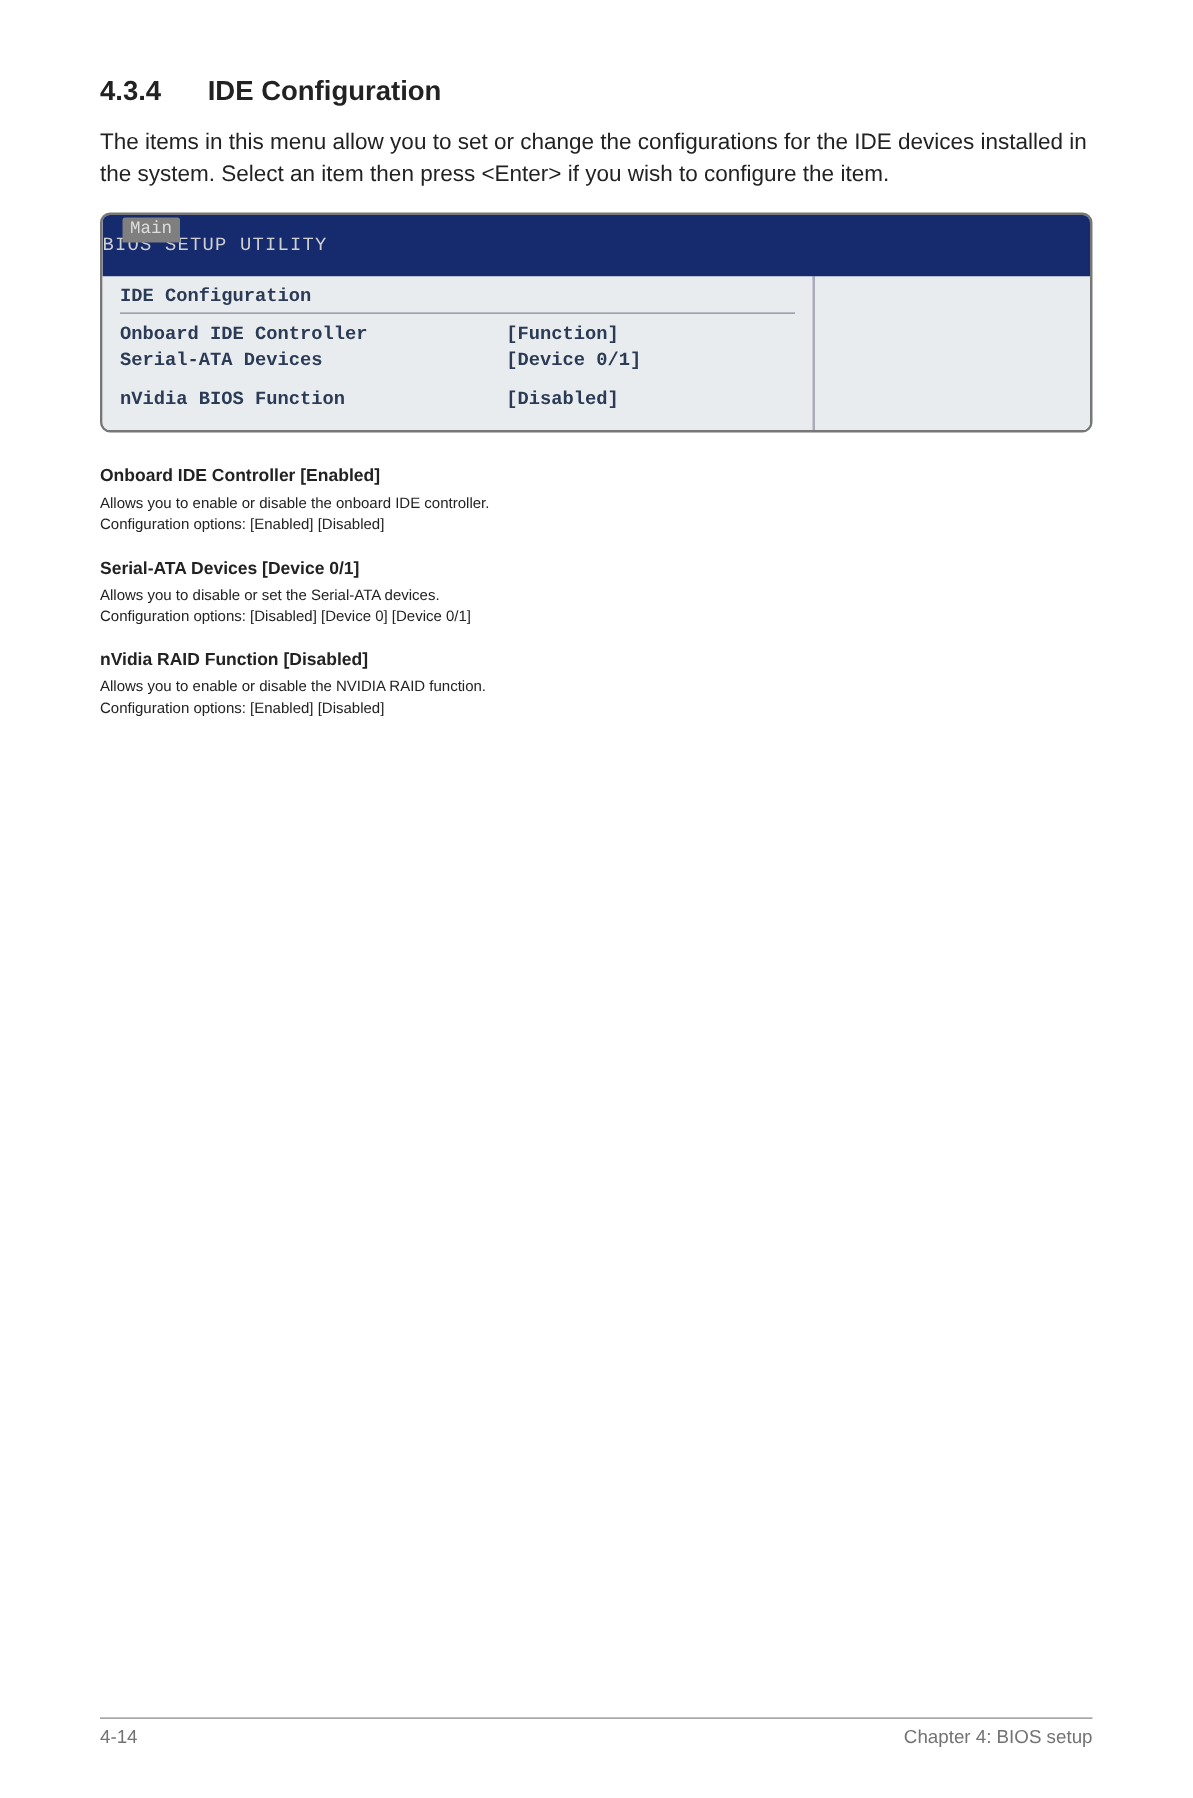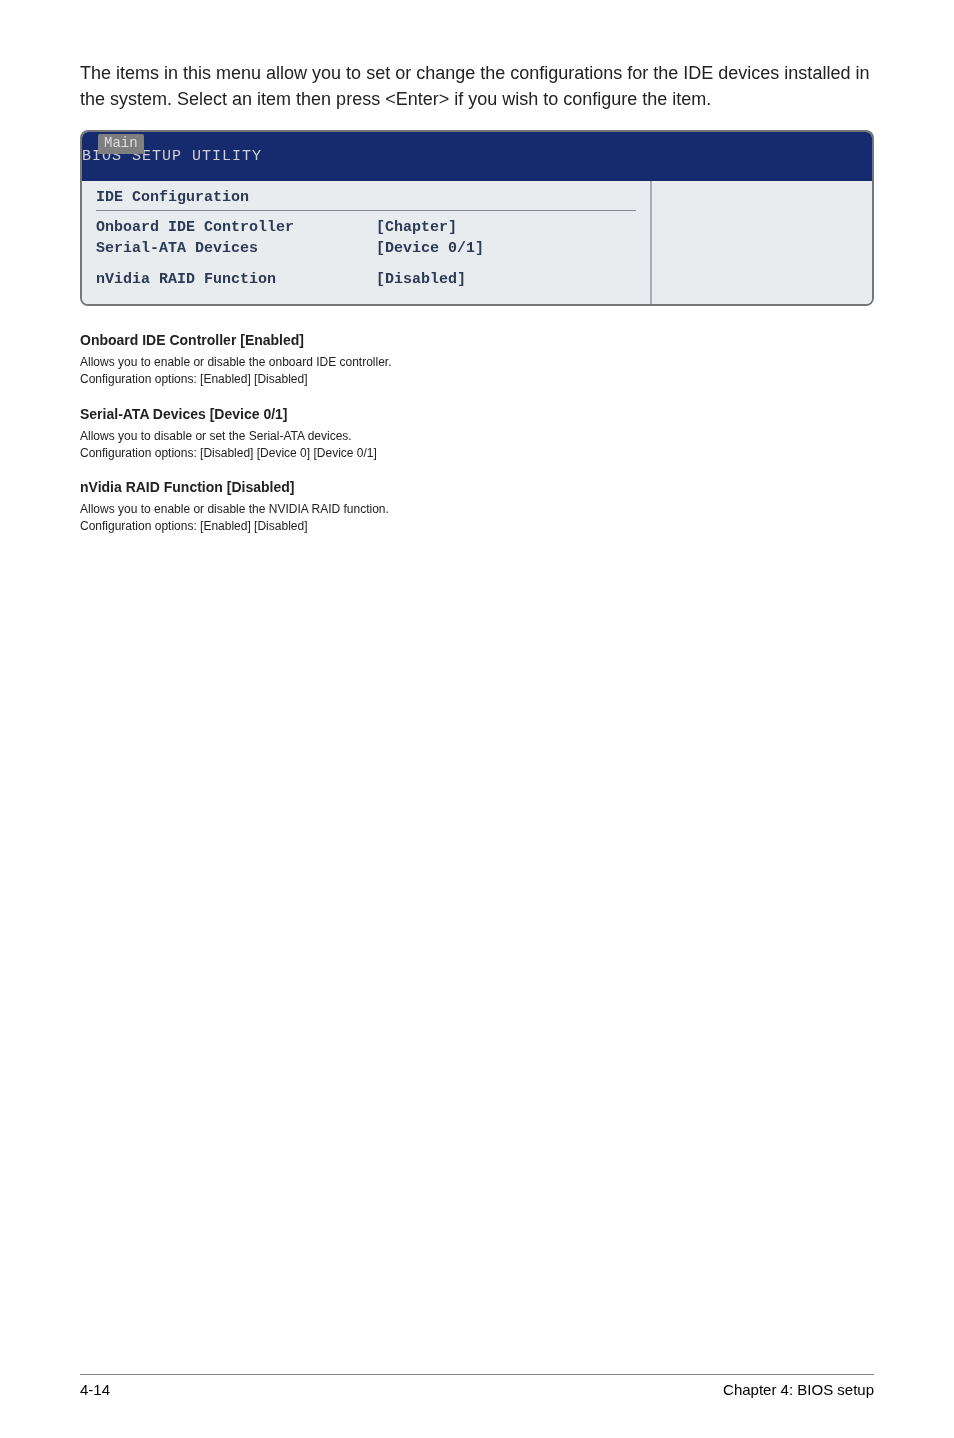--- a/index.html
+++ b/index.html
@@ -10,58 +10,62 @@
   h2.section .num { display: inline-block; width: 80px; }
   p.intro { font-size: 18px; line-height: 1.45; margin-bottom: 18px; }
 
   .bios-box { border: 2px solid #777; border-radius: 8px; overflow: hidden; margin-bottom: 26px; }
   .bios-header { background: #162a6e; color: #d0d0d0; font-family: "Courier New", monospace; padding: 16px 0; position: relative; }
   .bios-header .title { font-size: 15px; letter-spacing: 1px; }
   .bios-header .tab { position: absolute; left: 16px; top: 2px; background: #7f7f7f; color: #ddd; font-size: 14px; padding: 1px 6px 3px 6px; border-radius: 2px 2px 0 0; }
   .bios-body { background: #e9ecef; display: flex; }
   .bios-left { flex: 1; padding: 8px 14px 14px 14px; font-family: "Courier New", monospace; font-size: 15px; color: #2b3a55; border-right: 2px solid #aab; }
   .bios-left .hdr { font-weight: bold; border-bottom: 1px solid #889; padding-bottom: 4px; margin-bottom: 6px; }
-  .bios-left .row { display: flex; padding: 2px 0; }
+  .bios-left .row { display: flex; padding: 2px 0; gap: 29px; }
   .bios-left .row .k { flex: 0 0 280px; font-weight: bold; }
   .bios-left .row .v { font-weight: bold; }
   .bios-left .gap { height: 10px; }
   .bios-right { width: 220px; background: #e9ecef; }
 
   h3.item { font-size: 14px; font-weight: bold; margin-top: 6px; margin-bottom: 6px; }
   p.body { font-size: 12px; line-height: 1.4; margin-bottom: 18px; }
 
-  .footer { position: absolute; bottom: 40px; left: 80px; right: 80px; border-top: 1px solid #888; padding-top: 6px; display: flex; justify-content: space-between; font-size: 15px; color: #000000; }
+  .footer { position: absolute; bottom: 40px; left: 80px; right: 80px; border-top: 1px solid #888; padding-top: 6px; display: flex; justify-content: space-between; font-size: 15px; color: #737373; }
 </style>
 </head>
 <body>
 
 <div class="page">
 
+  <h2 class="section">
+    <span class="num">4.3.4</span>
+    <span>IDE Configuration</span>
+  </h2>
 
   <p class="intro">The items in this menu allow you to set or change the configurations for the IDE devices installed in the system. Select an item then press &lt;Enter&gt; if you wish to configure the item.</p>
 
   <div class="bios-box">
     <div class="bios-header">
       <div class="tab">Main</div>
       <div class="title">BIOS SETUP UTILITY</div>
     </div>
     <div class="bios-body">
       <div class="bios-left">
         <div class="hdr">IDE Configuration</div>
         <div class="row">
           <div class="k">Onboard IDE Controller</div>
-          <div class="v">[Chapter]</div>
+          <div class="v">[Function]</div>
         </div>
         <div class="row">
           <div class="k">Serial-ATA Devices</div>
           <div class="v">[Device 0/1]</div>
         </div>
         <div class="gap"></div>
         <div class="row">
-          <div class="k">nVidia RAID Function</div>
+          <div class="k">nVidia BIOS Function</div>
           <div class="v">[Disabled]</div>
         </div>
       </div>
       <div class="bios-right"></div>
     </div>
   </div>
 
   <h3 class="item">Onboard IDE Controller [Enabled]</h3>
   <p class="body">Allows you to enable or disable the onboard IDE controller.<br>Configuration options: [Enabled] [Disabled]</p>
 

